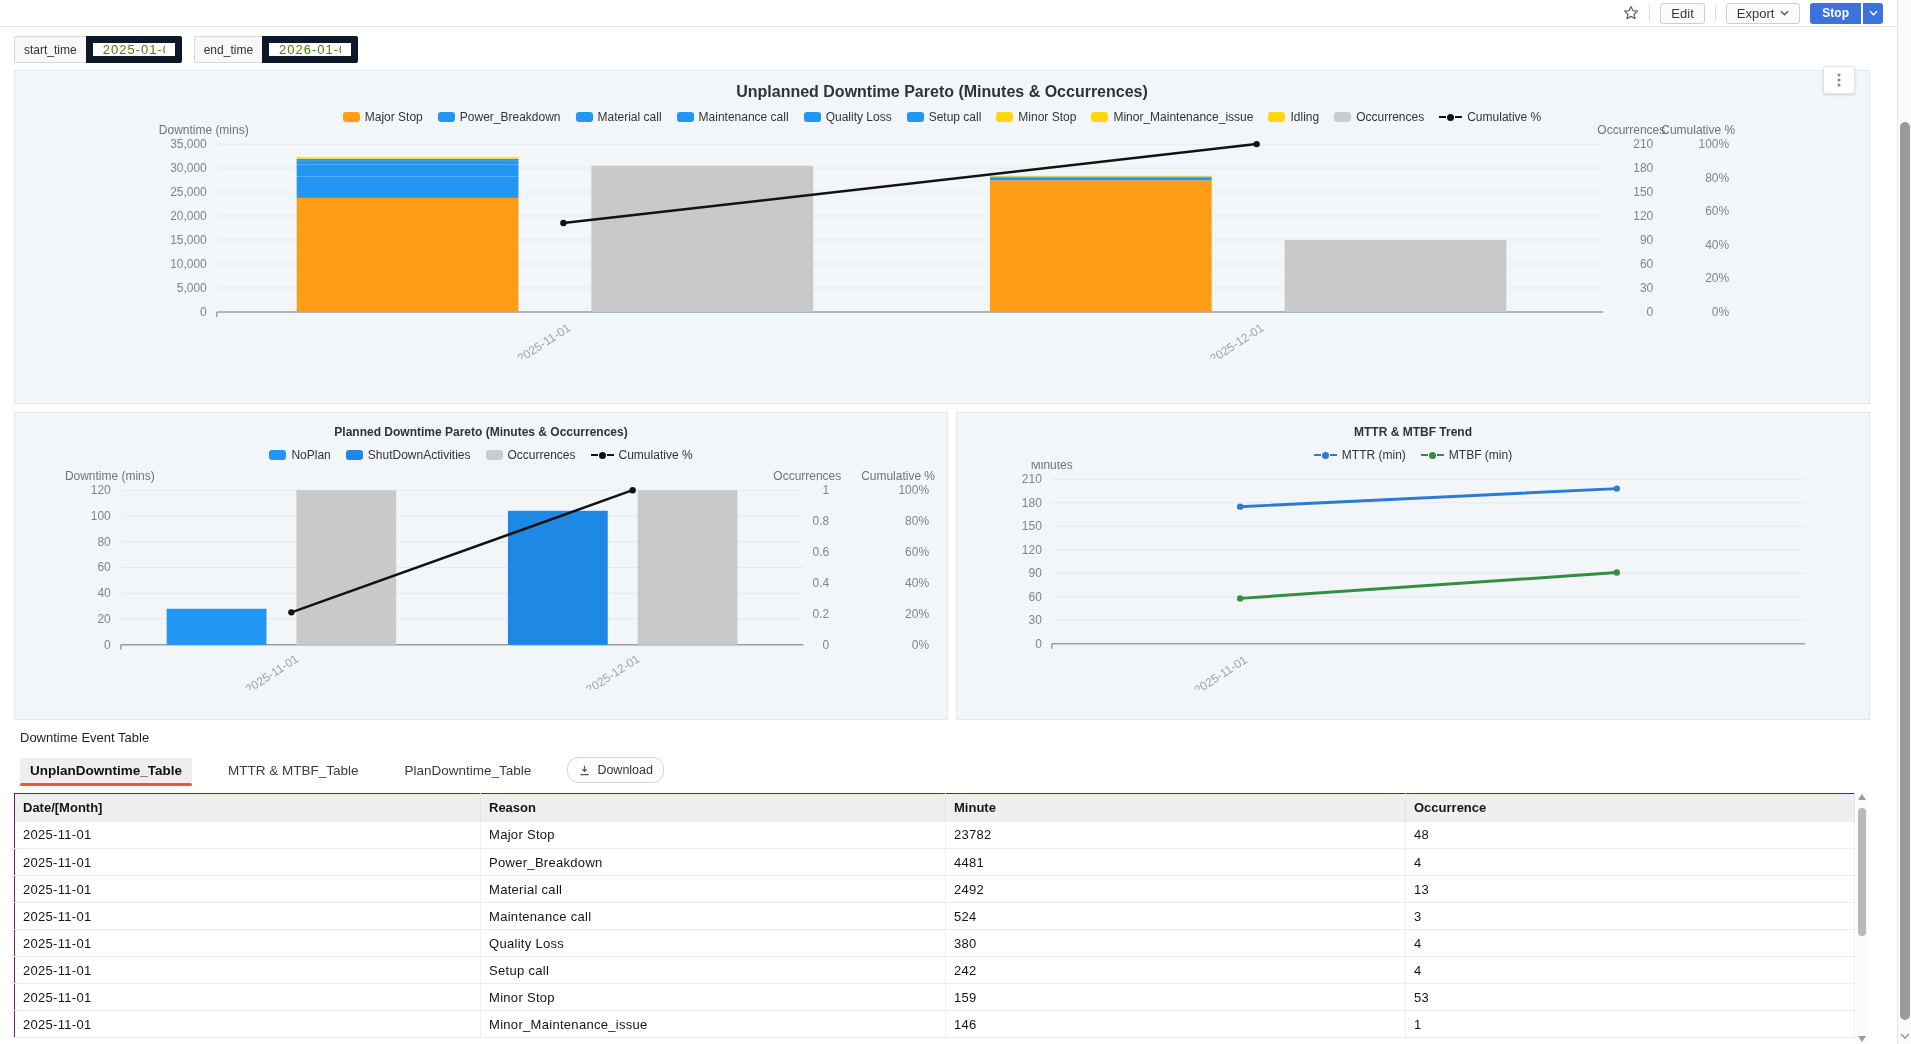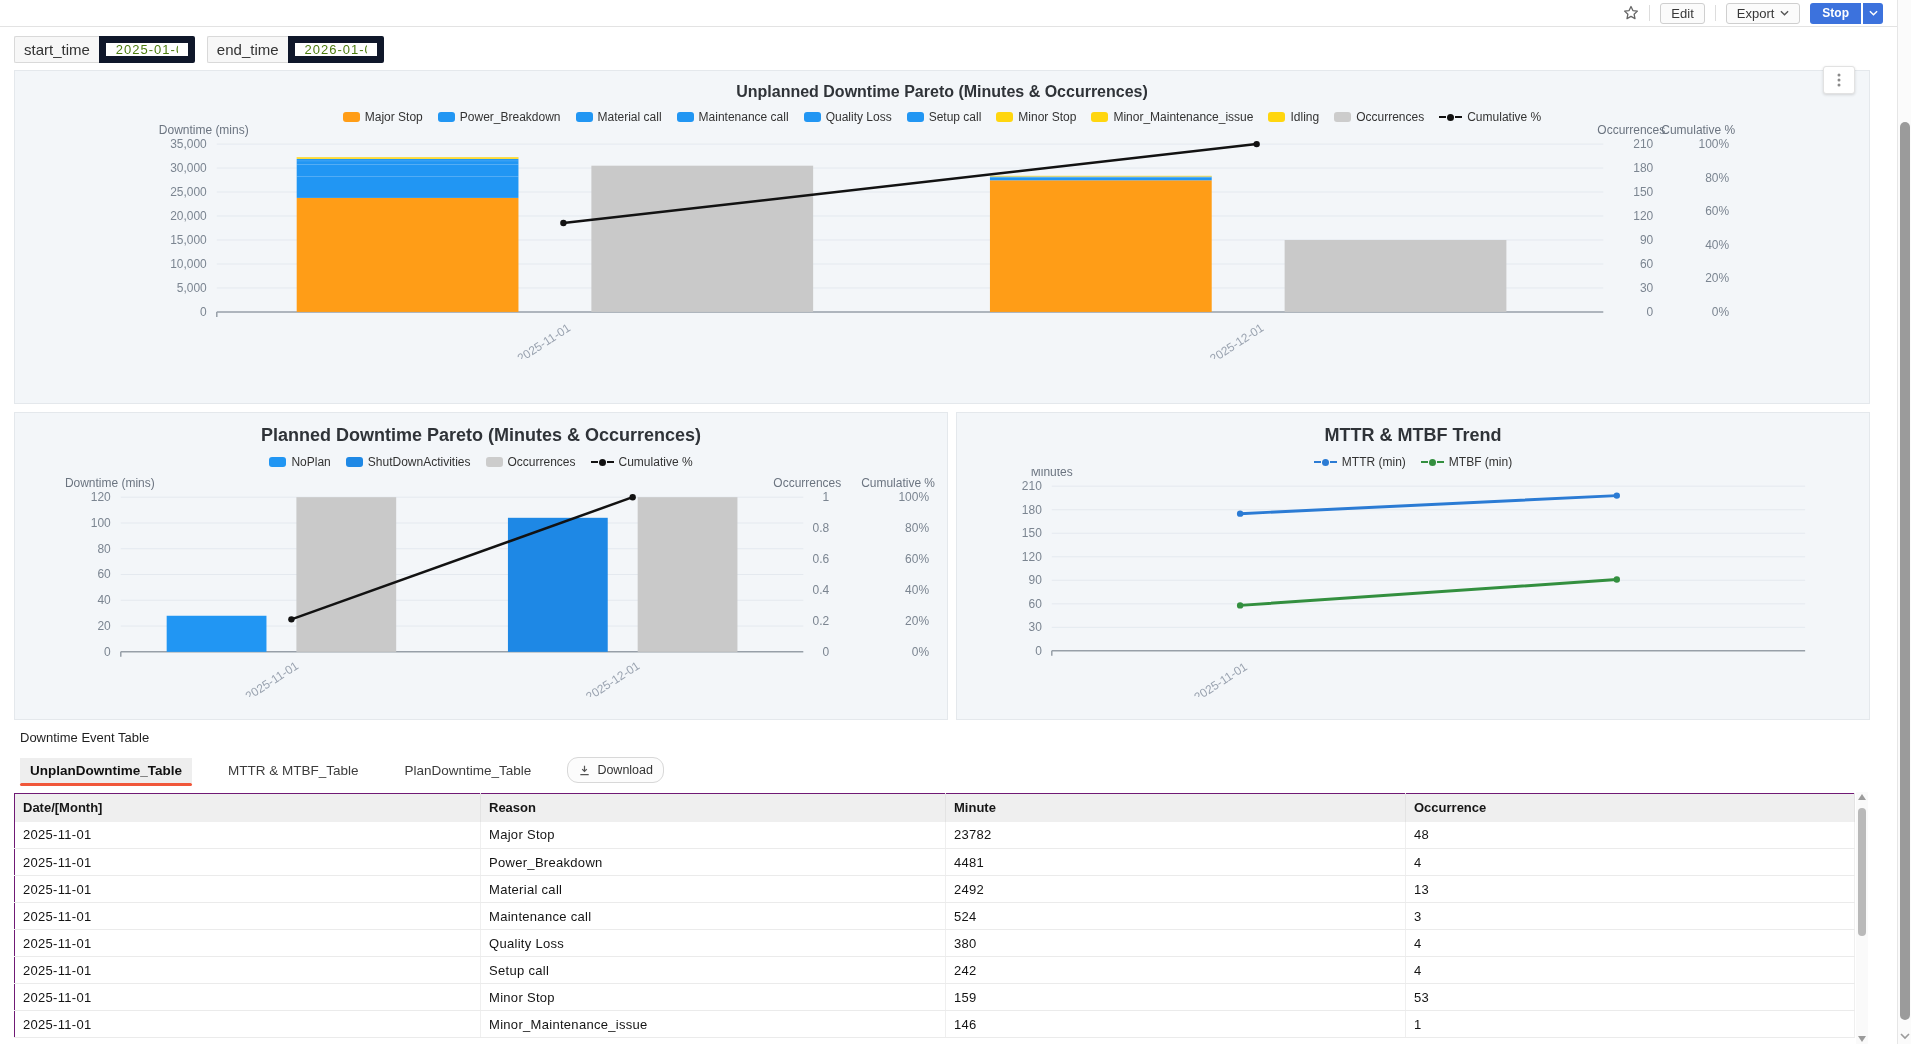--- a/index.html
+++ b/index.html
@@ -17,32 +17,32 @@
   .share-grp { display:flex; gap:2px; }
   .btn-share { height:21px; display:inline-flex; align-items:center; padding:0 12px;
     background:#3c72dd; border:none; border-radius:3px 0 0 3px; font-size:12px; font-weight:bold; color:#fff; }
   .btn-share-caret { width:20px; height:21px; display:inline-flex; align-items:center; justify-content:center;
     background:#3c72dd; border:none; border-radius:0 3px 3px 0; }
 
   
   .controls { position:absolute; left:14px; top:36px; display:flex; gap:12px; }
   .igrp { display:flex; }
   .igrp .lbl { display:flex; align-items:center; padding:0 9px; height:27px; background:#f7f7f7;
-    border:1px solid #d9d9d9; border-right:none; border-radius:2px 0 0 2px; font-size:15px; color:#333; }
+    border:1px solid #d9d9d9; border-right:none; border-radius:2px 0 0 2px; font-size:12px; color:#333; }
   .igrp input { height:27px; width:96px; border:7px solid #0f172a; border-radius:0 2px 2px 0;
     padding:0 10px; font-size:13px; letter-spacing:1px; color:#4d7c0f; background:#fff;
     font-family:"Liberation Sans", sans-serif; }
 
   
   .panel { position:absolute; background:#f3f6f9; border:1px solid #e4e8ec; }
   .p1 { left:14px; top:70px;  width:1856px; height:334px; }
   .p2 { left:14px; top:412px; width:934px;  height:308px; }
   .p3 { left:956px; top:412px; width:914px; height:308px; }
   .panel h2 { text-align:center; font-size:16px; color:#2f3338; margin-top:12px; }
-  .p2 h2, .p3 h2 { font-size:18px; }
+  .p2 h2, .p3 h2 { font-size:12px; }
   .legend { display:flex; justify-content:center; align-items:center; gap:15px; margin-top:9px;
     font-size:12px; color:#333; flex-wrap:nowrap; }
   .li { display:inline-flex; align-items:center; gap:5px; cursor:pointer; white-space:nowrap; }
   .chip { width:17px; height:10px; border-radius:3px; display:inline-block; }
   .lmw { display:inline-flex; align-items:center; }
   .lml { width:7px; height:2px; display:inline-block; }
   .lmd { width:7px; height:7px; border-radius:50%; display:inline-block; margin:0 1px; }
   .kebab { position:absolute; top:-5px; right:14px; width:32px; height:28px; background:#fff;
     border:1px solid #e2e2e2; border-radius:3px; box-shadow:0 1px 3px rgba(0,0,0,.14);
     display:flex; align-items:center; justify-content:center; cursor:pointer; }

